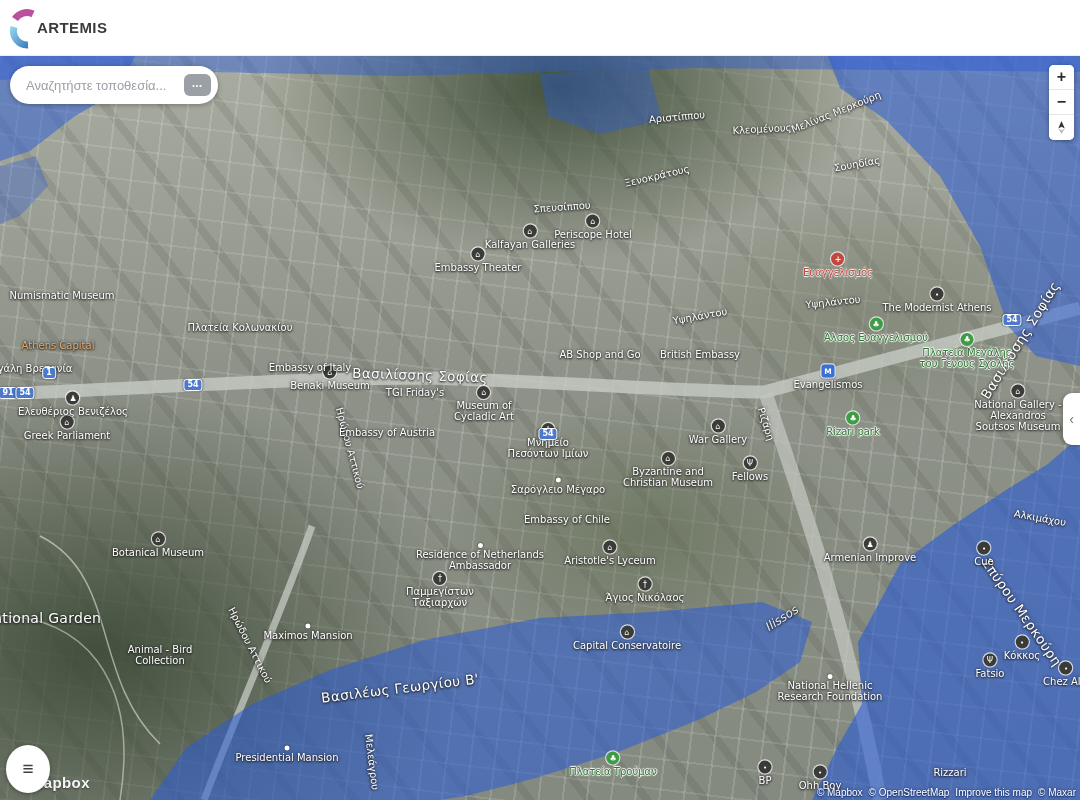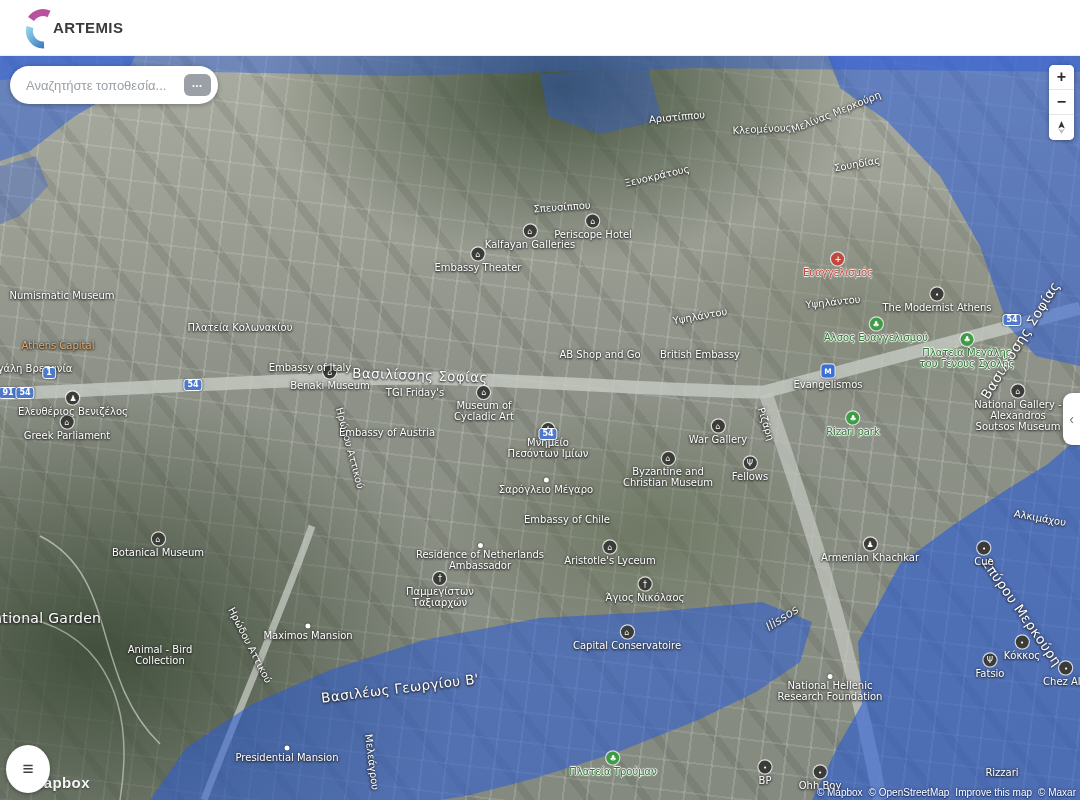--- a/index.html
+++ b/index.html
@@ -1,21 +1,21 @@
 <!DOCTYPE html>
 <html><head>
 <meta charset="utf-8">
 <style>
   html,body{margin:0;padding:0;background:#dfe3e6;}
   .app{position:relative;width:1080px;height:800px;overflow:hidden;background:#fff;
        font-family:"Liberation Sans",sans-serif;}
 
   
   .hdr{position:absolute;top:0;left:0;right:0;height:56px;background:#fff;z-index:40;
-       display:flex;align-items:center;justify-content:space-between;padding:0 20px;
+       display:flex;align-items:center;justify-content:space-between;padding:0 4px;
        box-sizing:border-box;border-bottom:1px solid #ececec;}
   .brand{display:flex;align-items:center;}
   .brand svg{display:block;margin-top:2px;}
   .brand-name{font-size:15px;font-weight:700;letter-spacing:.4px;color:#3c3c3c;margin-left:-7px;}
   .nav{display:flex;align-items:center;gap:26px;}
   .nav a{font-size:13.5px;color:#3b3f44;text-decoration:none;cursor:pointer;}
   .nav a.active{color:#5b9bd5;}
   .flag{position:relative;width:27px;height:18px;border:1px solid #d8d8d8;border-radius:2px;
         overflow:hidden;background:repeating-linear-gradient(180deg,#1269b0 0 2px,#fff 2px 4px);}
   .flag .canton{position:absolute;left:0;top:0;width:10px;height:10px;background:#1269b0;}
@@ -222,60 +222,60 @@
           <span class="mk mk-museum">⌂</span>
           <div class="ln">Capital Conservatoire</div>
         </div>
         <div class="lbl t-poi" style="left: 830px; top: 632px;">
           <span class="mk mk-dot"></span>
           <div class="ln">National Hellenic</div>
           <div class="ln">Research Foundation</div>
         </div>
         <div class="lbl t-poi" style="left: 870px; top: 494px;">
           <span class="mk mk-statue">♟</span>
-          <div class="ln">Armenian Khachkar</div>
+          <div class="ln">Armenian Improve</div>
         </div>
         <div class="lbl t-poi" style="left: 984px; top: 498px;">
           <span class="mk mk-dot-black">•</span>
           <div class="ln">Cue</div>
         </div>
         <div class="lbl t-poi" style="left: 1022px; top: 592px;">
           <span class="mk mk-dot-black">•</span>
           <div class="ln">Κόκκος</div>
         </div>
         <div class="lbl t-poi" style="left: 990px; top: 610px;">
           <span class="mk mk-restaurant">Ψ</span>
           <div class="ln">Fatsio</div>
         </div>
         <div class="lbl t-poi" style="left: 1066px; top: 618px;">
           <span class="mk mk-dot-black">•</span>
           <div class="ln">Chez Alic</div>
         </div>
-        <div class="lbl t-poi" style="left: 1002px; top: 716px; justify-content: flex-end;">
+        <div class="lbl t-poi" style="left: 950px; top: 716px; justify-content: flex-end;">
           <div class="ln">Rizzari</div>
         </div>
         <div class="lbl t-poi" style="left: 820px; top: 722px;">
           <span class="mk mk-dot-black">•</span>
           <div class="ln">Ohh Boy</div>
         </div>
         <div class="lbl t-poi" style="left: 765px; top: 717px;">
           <span class="mk mk-dot-black">•</span>
           <div class="ln">BP</div>
         </div>
         <div class="lbl t-poi" style="left: 484px; top: 348px;">
           <span class="mk mk-museum">⌂</span>
           <div class="ln">Museum of</div>
           <div class="ln">Cycladic Art</div>
         </div>
         <div class="lbl t-poi" style="left: 548px; top: 385px;">
           <span class="mk mk-statue">♟</span>
           <div class="ln">Μνημείο</div>
           <div class="ln">Πεσόντων Ιμίων</div>
         </div>
-        <div class="lbl t-poi" style="left: 546px; top: 430px; justify-content: flex-end;">
+        <div class="lbl t-poi" style="left: 558px; top: 430px; justify-content: flex-end;">
           <span class="mk mk-dot"></span>
           <div class="ln">Σαρόγλειο Μέγαρο</div>
         </div>
         <div class="lbl t-poi" style="left: 387px; top: 376px;">
           <div class="ln">Embassy of Austria</div>
         </div>
         <div class="lbl t-poi" style="left: 330px; top: 322px;">
           <span class="mk mk-museum">⌂</span>
           <div class="ln">Benaki Museum</div>
         </div>

